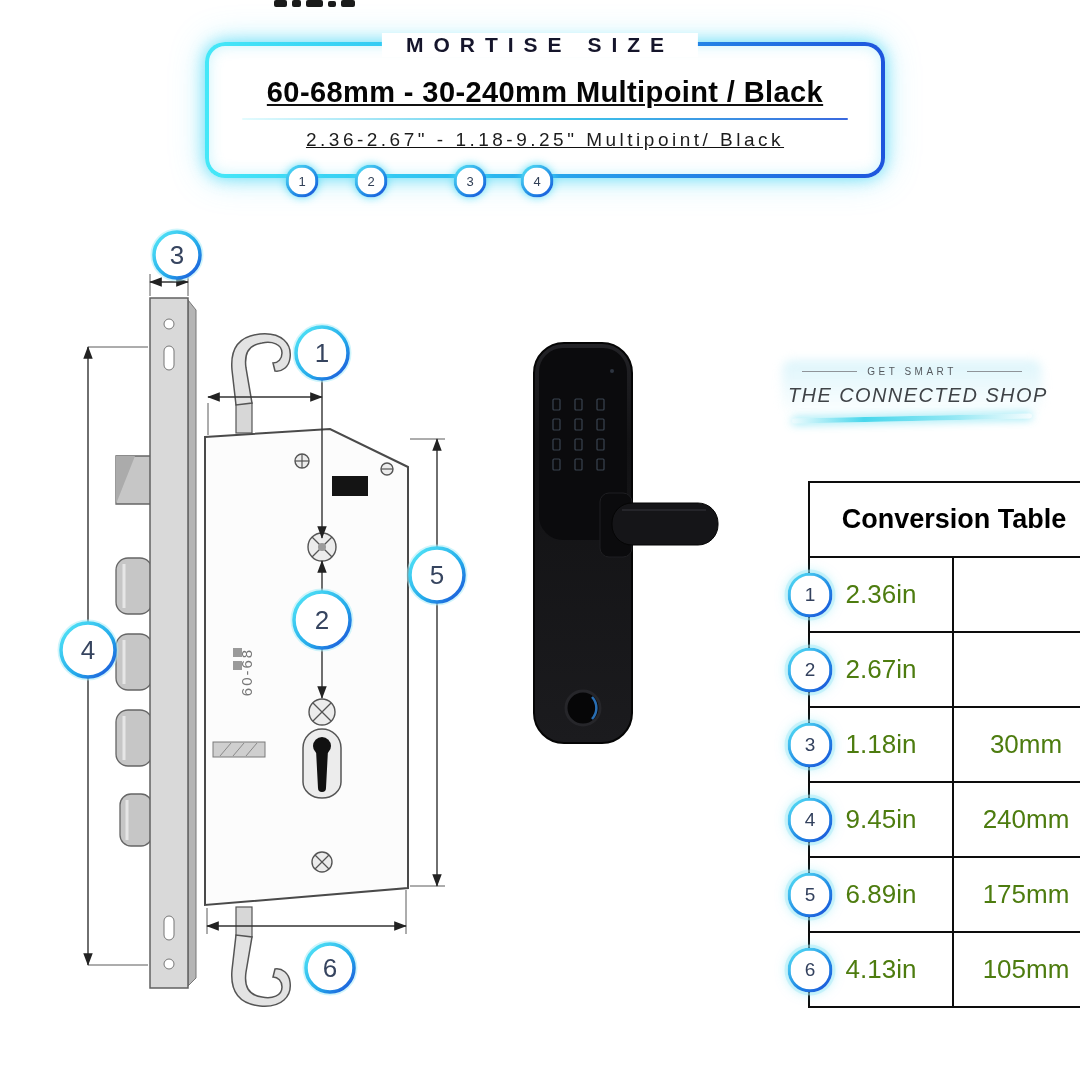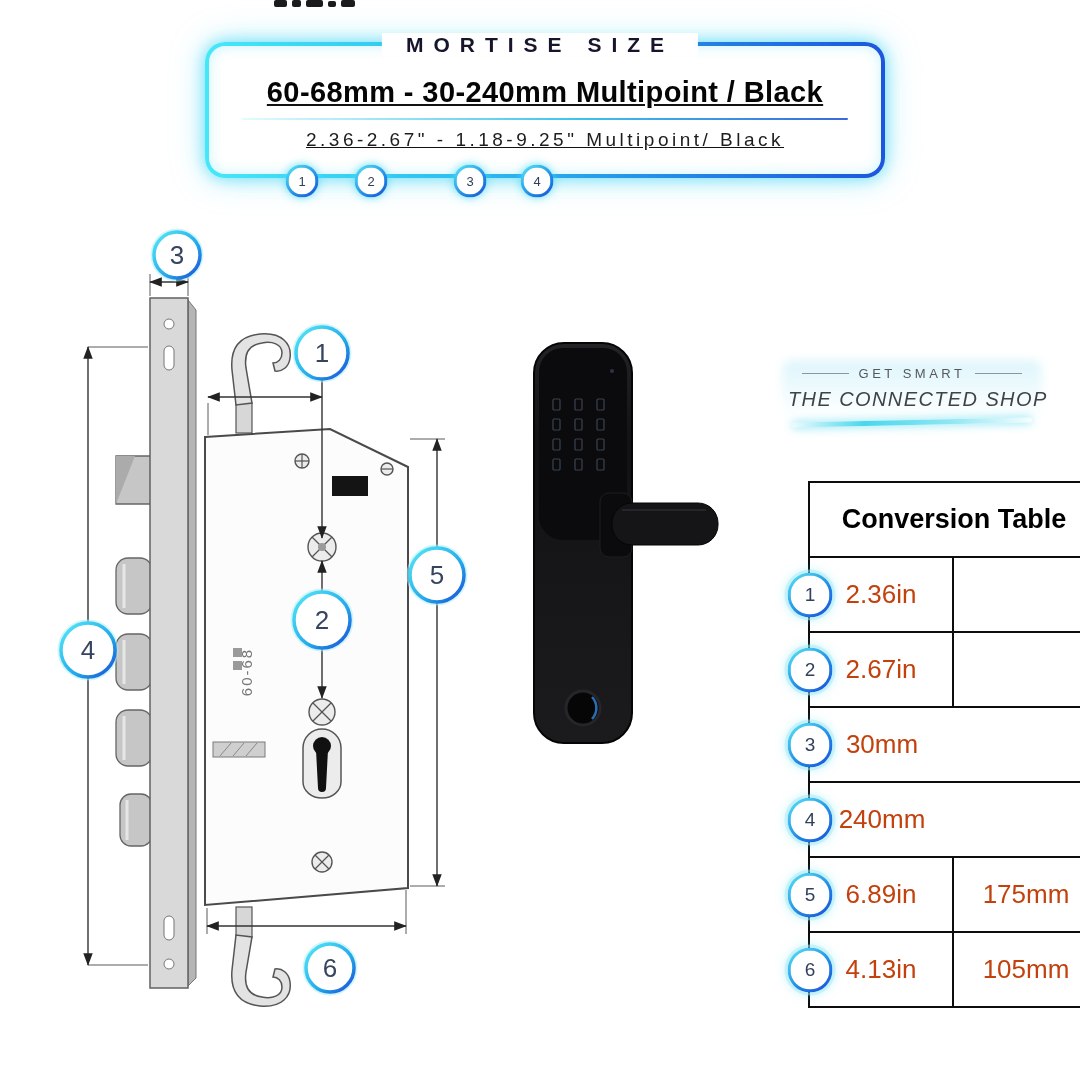--- a/index.html
+++ b/index.html
@@ -40,35 +40,35 @@
     box-shadow:0 0 9px rgba(74,218,244,.85);
     display:flex;align-items:center;justify-content:center;
     font-size:13px;color:#324057;
   }
 
   
   .brand{position:absolute;left:788px;top:362px;width:248px;z-index:2;}
   .brand-glow{position:absolute;left:-6px;right:-6px;top:-2px;height:54px;border-radius:10px;
     background:linear-gradient(180deg,rgba(198,238,248,.6),rgba(240,251,253,.15));filter:blur(5px);}
   .brand-tagline{position:relative;display:flex;align-items:center;gap:10px;margin:4px 14px 0;
-    font-size:13px;letter-spacing:3.5px;color:#55595e;justify-content:center;}
+    font-size:10px;letter-spacing:3.5px;color:#55595e;justify-content:center;}
   .brand-tagline .line{flex:1;height:1px;background:#8f9499;}
   .brand-name{position:relative;margin-top:7px;text-align:center;
     font-size:20px;letter-spacing:1.4px;color:#3f4347;font-weight:500;white-space:nowrap;font-style:italic;}
   .brand-swoosh{position:relative;height:5px;margin:9px 4px 0;border-radius:5px;transform:rotate(-1.2deg);
     background:linear-gradient(90deg,rgba(142,230,245,.15),#49d7ec 30%,#8ce6f3 65%,rgba(170,238,249,.1));
     box-shadow:0 0 10px rgba(73,215,236,.8);}
 
   
   .conv{position:absolute;left:808px;top:481px;width:288px;border:2.5px solid #0d0d0d;background:#fff;}
   .conv-header{height:73px;display:flex;align-items:center;justify-content:center;
     border-bottom:2.5px solid #0d0d0d;font-size:27px;font-weight:700;color:#000;}
   .conv-row{position:relative;height:73px;display:grid;grid-template-columns:1fr 1fr;border-bottom:2.5px solid #0d0d0d;}
   .conv-row:last-child{border-bottom:none;}
-  .conv-cell{display:flex;align-items:center;justify-content:center;font-size:26px;color:#c2410c;}
+  .conv-cell{display:flex;align-items:center;justify-content:center;font-size:26px;color:#4d7c0f;}
   .conv-cell.inch{border-right:2.5px solid #0d0d0d;}
   .badge{
     position:absolute;left:0;top:50%;transform:translate(-50%,-50%);
     width:39px;height:39px;border-radius:50%;
     border:3px solid transparent;
     background:linear-gradient(#fff,#fff) padding-box,
                linear-gradient(140deg,#5ae9f6,#1e86e4 60%,#1b49d8) border-box;
     box-shadow:0 0 0 3px rgba(170,236,248,.5),0 0 12px rgba(84,220,243,.55);
     display:flex;align-items:center;justify-content:center;
     font-size:19px;color:#33415e;z-index:3;
@@ -330,24 +330,26 @@
     <div class="conv-row">
       <div class="badge">1</div>
       <div class="conv-cell inch">2.36in</div>
     </div>
     <div class="conv-row">
       <div class="badge">2</div>
       <div class="conv-cell inch">2.67in</div>
     </div>
     <div class="conv-row">
       <div class="badge">3</div>
+      <div class="conv-cell inch">1.18in</div>
       <div class="conv-cell">30mm</div>
     </div>
     <div class="conv-row">
       <div class="badge">4</div>
+      <div class="conv-cell inch">9.45in</div>
       <div class="conv-cell">240mm</div>
     </div>
     <div class="conv-row">
       <div class="badge">5</div>
       <div class="conv-cell inch">6.89in</div>
       <div class="conv-cell">175mm</div>
     </div>
     <div class="conv-row">
       <div class="badge">6</div>
       <div class="conv-cell inch">4.13in</div>

